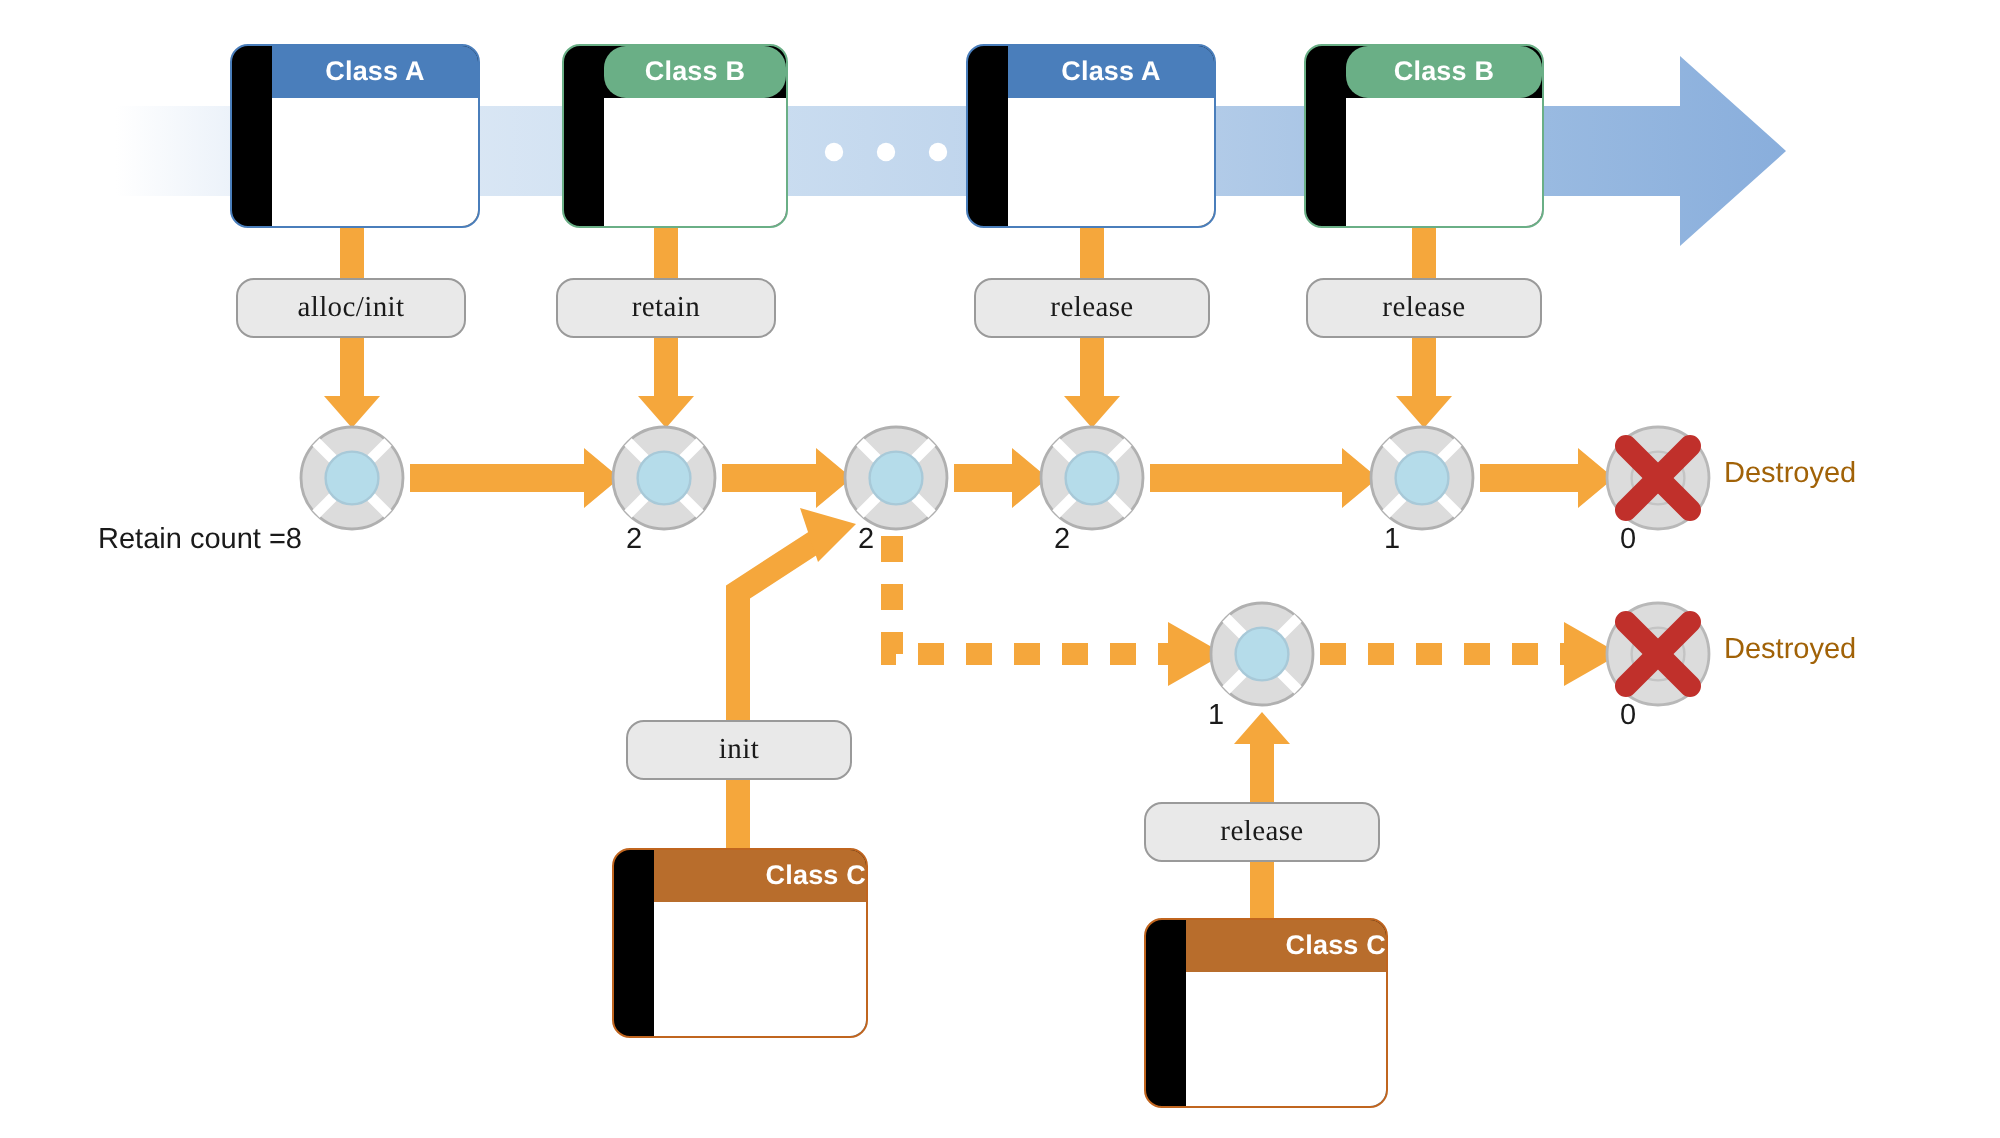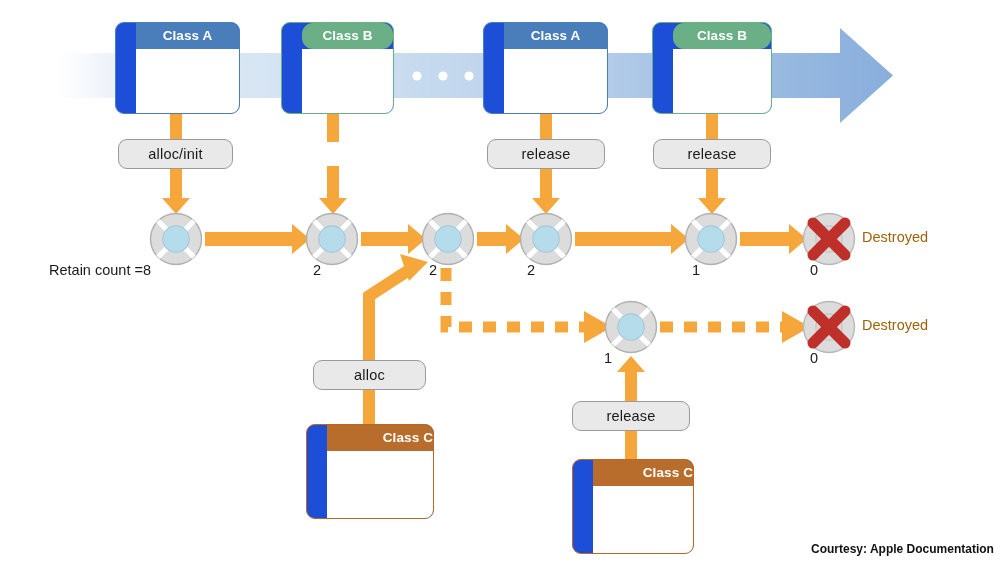--- a/index.html
+++ b/index.html
@@ -6,41 +6,41 @@
   body{
     width:1000px;height:569px;
     background:#ffffff;
     font-family:"Liberation Sans", sans-serif;
     overflow:hidden;
   }
   #stage{position:relative;width:1000px;height:569px;}
   #stage svg{position:absolute;top:0;left:0;}
 
   
-  .class-box{position:absolute;border-radius:9px;overflow:hidden;background:#1d4ed8;box-sizing:border-box;padding-left:20px;}
+  .class-box{position:absolute;border-radius:9px;overflow:hidden;background:#000000;box-sizing:border-box;padding-left:20px;}
   .class-box .hdr{
     height:26px;line-height:26px;text-align:center;
     color:#ffffff;font-weight:bold;font-size:13.5px;
     letter-spacing:.1px;
   }
   .class-box .body{background:#ffffff;}
   .cb-blue{border:1.6px solid #4a7ebb;}
   .cb-blue .hdr{background:#4a7ebb;}
   .cb-green{border:1.6px solid #6aaf86;}
   .cb-green .hdr{background:#6aaf86;border-radius:11px;}
   .cb-brown{border:1.6px solid #c0651f;}
   .cb-brown .hdr{background:#b86d2c;text-align:right;}
 
   
   .pill{
     position:absolute;
     background:#e9e9e9;
     border:1.3px solid #9a9a9a;
     border-radius:9px;
-    font-family:Liberation Sans, sans-serif;
+    font-family:Liberation Serif, serif;
     font-size:14.5px;
     color:#1a1a1a;
     display:flex;align-items:center;justify-content:center;
     box-sizing:border-box;
     letter-spacing:.2px;
   }
 
   
   .txt{position:absolute;color:#1a1a1a;font-size:14.5px;white-space:nowrap;}
   .count{position:absolute;color:#1a1a1a;font-size:14.5px;white-space:nowrap;}
@@ -197,34 +197,34 @@
     <div class="hdr">Class C</div>
     <div class="body" style="height:67px;"></div>
   </div>
 
   <div class="class-box cb-brown" style="left:572px;top:459px;width:122px;height:95px;">
     <div class="hdr">Class C</div>
     <div class="body" style="height:67px;"></div>
   </div>
 
   <div class="pill" style="left:118px;top:139px;width:115px;height:30px;">alloc/init</div>
+  <div class="pill" style="left:278px;top:139px;width:110px;height:30px;">retain</div>
   <div class="pill" style="left:487px;top:139px;width:118px;height:30px;">release</div>
   <div class="pill" style="left:653px;top:139px;width:118px;height:30px;">release</div>
-  <div class="pill" style="left:313px;top:360px;width:113px;height:30px;">alloc</div>
+  <div class="pill" style="left:313px;top:360px;width:113px;height:30px;">init</div>
   <div class="pill" style="left:572px;top:401px;width:118px;height:30px;">release</div>
 
   <div class="txt" style="left:49px;top:262px;">Retain count =8</div>
 
   <div class="count" style="left:313px;top:262px;">2</div>
   <div class="count" style="left:429px;top:262px;">2</div>
   <div class="count" style="left:527px;top:262px;">2</div>
   <div class="count" style="left:692px;top:262px;">1</div>
   <div class="count" style="left:810px;top:262px;">0</div>
 
   <div class="count" style="left:604px;top:350px;">1</div>
   <div class="count" style="left:810px;top:350px;">0</div>
 
   <div class="destroyed" style="left:862px;top:229px;">Destroyed</div>
   <div class="destroyed" style="left:862px;top:317px;">Destroyed</div>
 
-  <div class="credit" style="left:811px;top:542px;">Courtesy: Apple Documentation</div>
 
 </div>
 
 </body></html>

